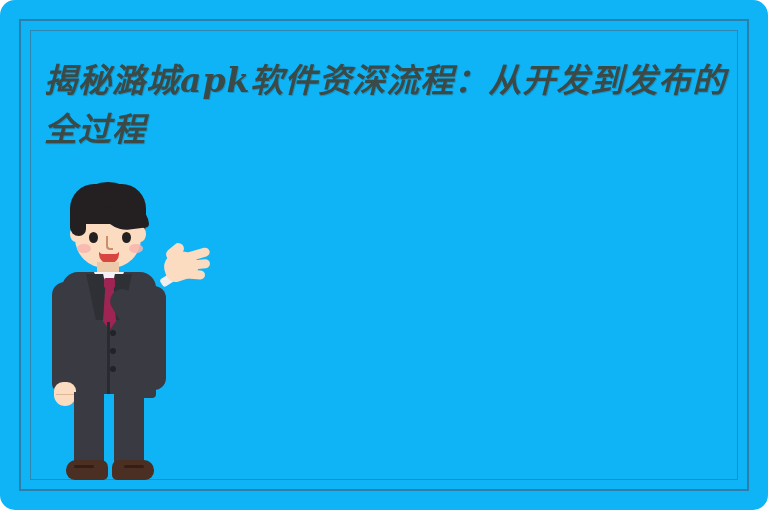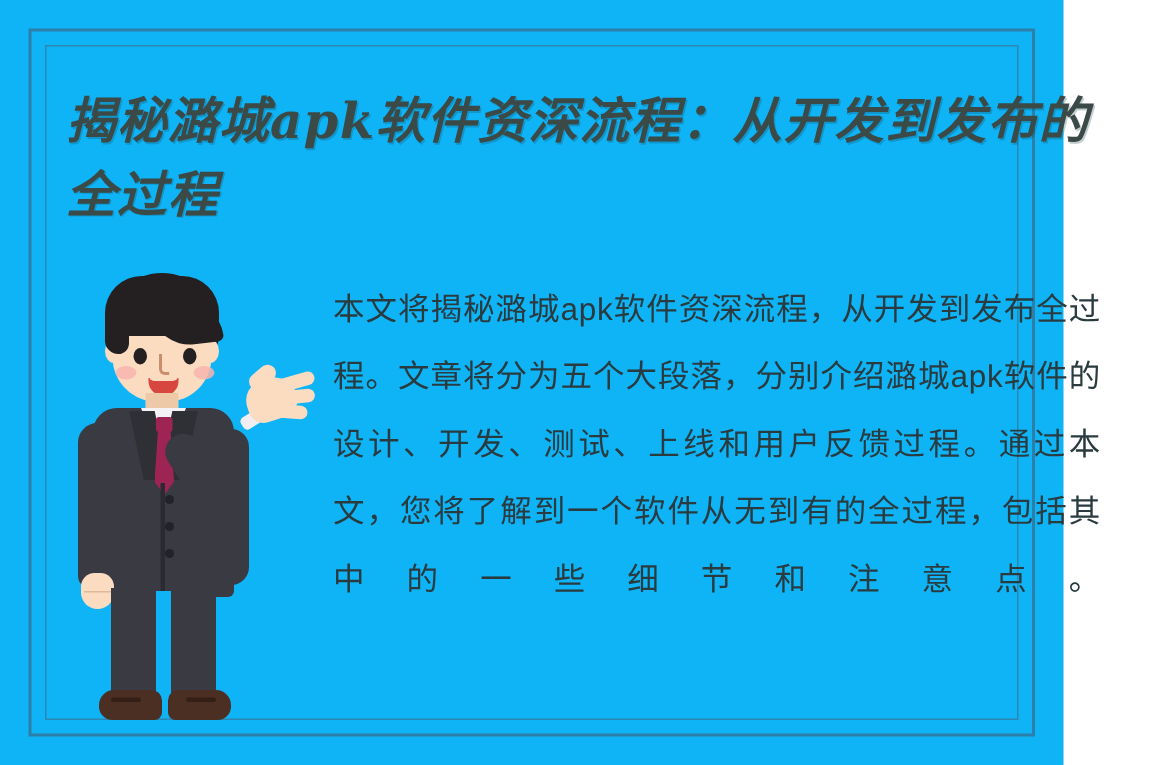--- a/index.html
+++ b/index.html
@@ -9,24 +9,25 @@
   }
   body {
     width: 768px;
     height: 510px;
     overflow: hidden;
     font-family: "Liberation Sans", "DejaVu Sans", sans-serif;
   }
 
   #card {
     position: relative;
-    width: 709px;
+    width: 768px;
     height: 510px;
     background: #0fb4f7;
     box-sizing: border-box;
+    border-radius: 15px;
   }
 
   
   .frame-outer {
     position: absolute;
     left: 19px;
     top: 19px;
     right: 19px;
     bottom: 19px;
     border: 2px solid #2c7fa8;
@@ -353,21 +354,20 @@
 </head>
 <body>
 
 <div id="card">
 
   <div class="frame-outer"></div>
   <div class="frame-inner"></div>
 
   <h1 class="title">揭秘潞城apk软件资深流程：从开发到发布的全过程</h1>
 
-  <p class="body-text">本文将揭秘潞城apk软件资深流程，从开发到发布全过程。文章将分为五个大段落，分别介绍潞城apk软件的设计、开发、测试、上线和用户反馈过程。通过本文，您将了解到一个软件从无到有的全过程，包括其中的一些细节和注意点。</p>
 
   <div class="person">
     <div class="hair-back"></div>
     <div class="ear-l"></div>
     <div class="ear-r"></div>
     <div class="face"></div>
     <div class="hair-front"></div>
     <div class="hair-sweep"></div>
     <div class="hair-side-l"></div>
     <div class="eye-l"></div>

